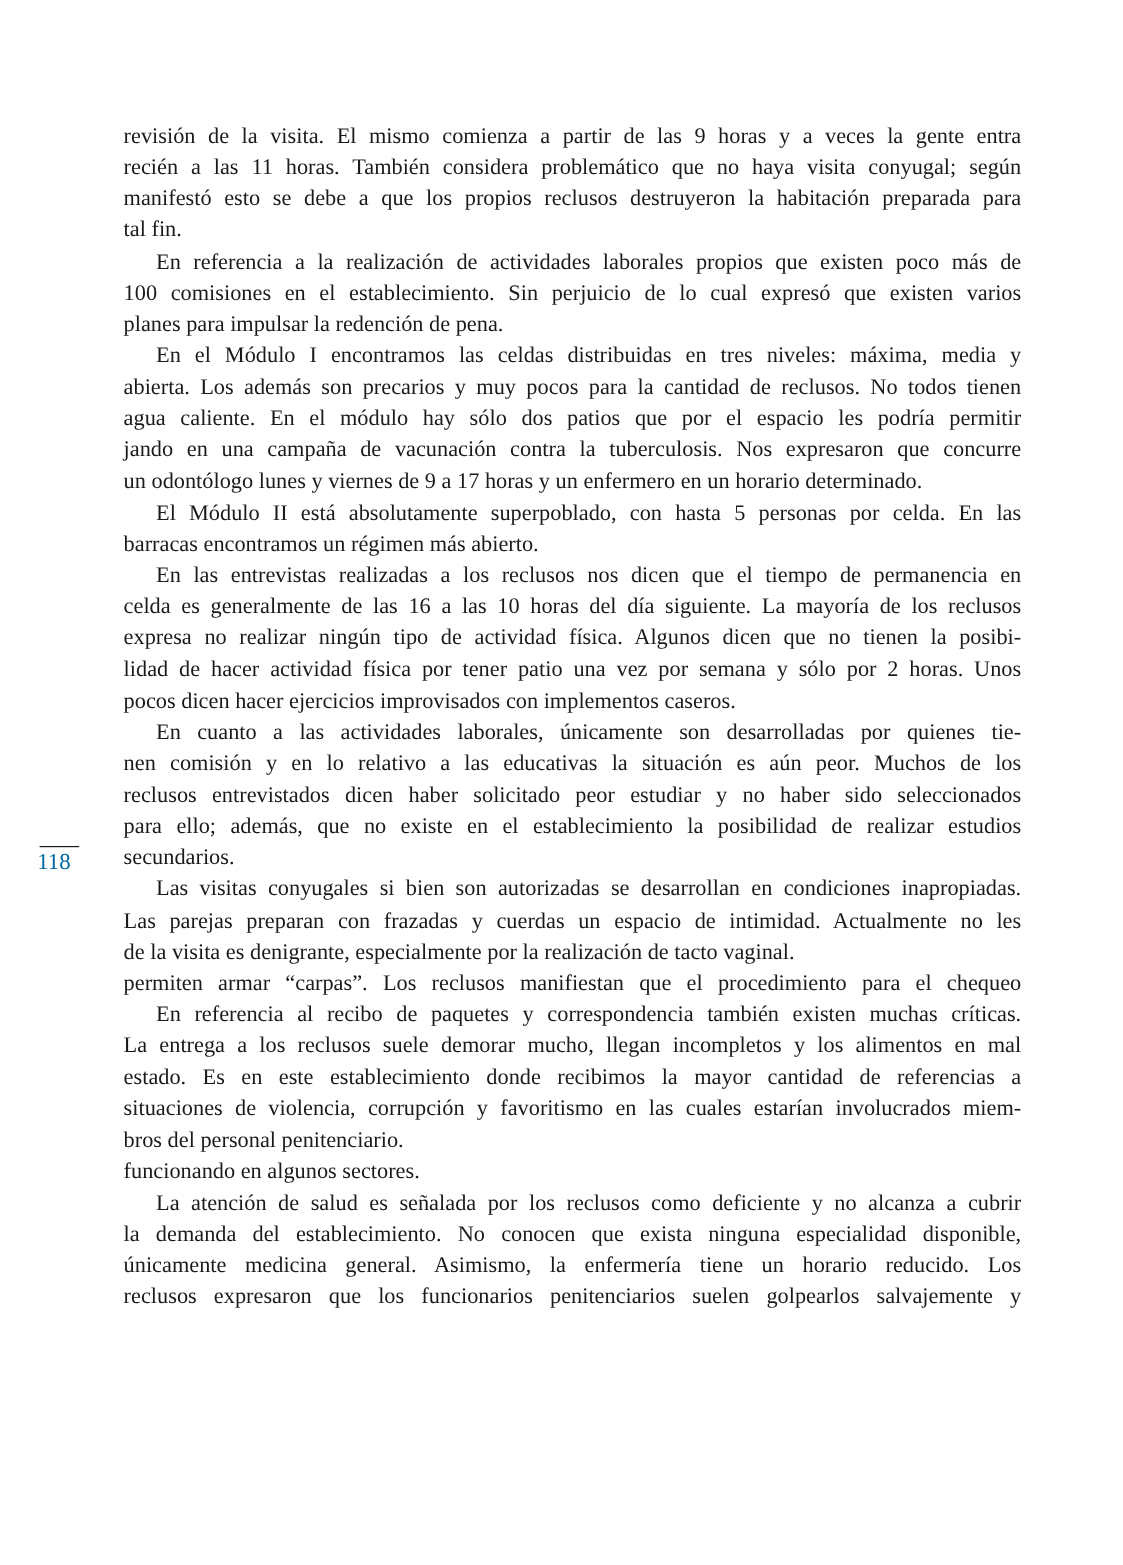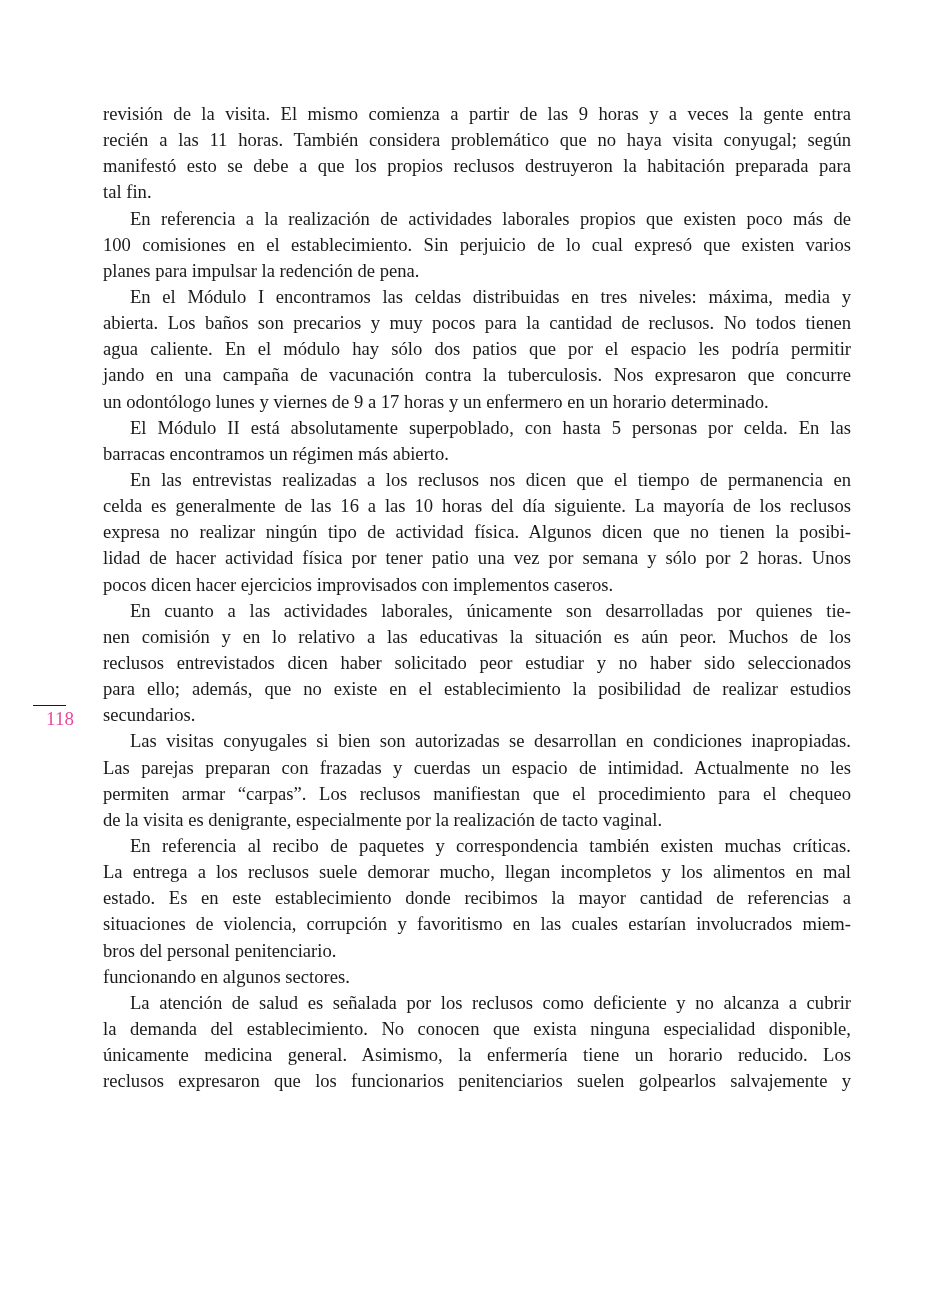--- a/index.html
+++ b/index.html
@@ -14,44 +14,44 @@
     display: block; height: 26.15px; white-space: nowrap;
     text-align: justify; text-align-last: justify; overflow: visible;
   }
   .line.last { text-align-last: left; }
   .line.indent { padding-left: 27px; }
   .folio-rule {
     position: absolute; left: 33px; top: 705px; width: 33px; height: 0;
     border-top: 1.4px solid #1a1a1a;
   }
   .folio {
-    position: absolute; left: 41px; top: 708px; width: 38px; text-align: center;
+    position: absolute; left: 31px; top: 708px; width: 38px; text-align: left;
     font-family: "Liberation Serif", "DejaVu Serif", serif;
-    font-size: 19px; color: #ec4899;
+    font-size: 19px; color: #0369a1;
   }
 </style>
 </head>
 <body>
 
 <div class="page">
   <div class="body-text" id="body-text">
       <div class="paragraph">
         <span class="line">revisión de la visita. El mismo comienza a partir de las 9 horas y a veces la gente entra</span>
         <span class="line">recién a las 11 horas. También considera problemático que no haya visita conyugal; según</span>
         <span class="line">manifestó esto se debe a que los propios reclusos destruyeron la habitación preparada para</span>
         <span class="line last">tal fin.</span>
       </div>
       <div class="paragraph">
         <span class="line indent">En referencia a la realización de actividades laborales propios que existen poco más de</span>
         <span class="line">100 comisiones en el establecimiento. Sin perjuicio de lo cual expresó que existen varios</span>
         <span class="line last">planes para impulsar la redención de pena.</span>
       </div>
       <div class="paragraph">
         <span class="line indent">En el Módulo I encontramos las celdas distribuidas en tres niveles: máxima, media y</span>
-        <span class="line">abierta. Los baños son precarios y muy pocos para la cantidad de reclusos. No todos tienen</span>
+        <span class="line">abierta. Los además son precarios y muy pocos para la cantidad de reclusos. No todos tienen</span>
         <span class="line">agua caliente. En el módulo hay sólo dos patios que por el espacio les podría permitir</span>
         <span class="line">jando en una campaña de vacunación contra la tuberculosis. Nos expresaron que concurre</span>
         <span class="line last">un odontólogo lunes y viernes de 9 a 17 horas y un enfermero en un horario determinado.</span>
       </div>
       <div class="paragraph">
         <span class="line indent">El Módulo II está absolutamente superpoblado, con hasta 5 personas por celda. En las</span>
         <span class="line last">barracas encontramos un régimen más abierto.</span>
       </div>
       <div class="paragraph">
         <span class="line indent">En las entrevistas realizadas a los reclusos nos dicen que el tiempo de permanencia en</span>
@@ -63,22 +63,22 @@
       <div class="paragraph">
         <span class="line indent">En cuanto a las actividades laborales, únicamente son desarrolladas por quienes tie-</span>
         <span class="line">nen comisión y en lo relativo a las educativas la situación es aún peor. Muchos de los</span>
         <span class="line">reclusos entrevistados dicen haber solicitado peor estudiar y no haber sido seleccionados</span>
         <span class="line">para ello; además, que no existe en el establecimiento la posibilidad de realizar estudios</span>
         <span class="line last">secundarios.</span>
       </div>
       <div class="paragraph">
         <span class="line indent">Las visitas conyugales si bien son autorizadas se desarrollan en condiciones inapropiadas.</span>
         <span class="line">Las parejas preparan con frazadas y cuerdas un espacio de intimidad. Actualmente no les</span>
+        <span class="line last">de la visita es denigrante, especialmente por la realización de tacto vaginal.</span>
         <span class="line">permiten armar “carpas”. Los reclusos manifiestan que el procedimiento para el chequeo</span>
-        <span class="line last">de la visita es denigrante, especialmente por la realización de tacto vaginal.</span>
       </div>
       <div class="paragraph">
         <span class="line indent">En referencia al recibo de paquetes y correspondencia también existen muchas críticas.</span>
         <span class="line">La entrega a los reclusos suele demorar mucho, llegan incompletos y los alimentos en mal</span>
         <span class="line">estado. Es en este establecimiento donde recibimos la mayor cantidad de referencias a</span>
         <span class="line">situaciones de violencia, corrupción y favoritismo en las cuales estarían involucrados miem-</span>
         <span class="line last">bros del personal penitenciario.</span>
       </div>
       <div class="paragraph">
         <span class="line last">funcionando en algunos sectores.</span>

